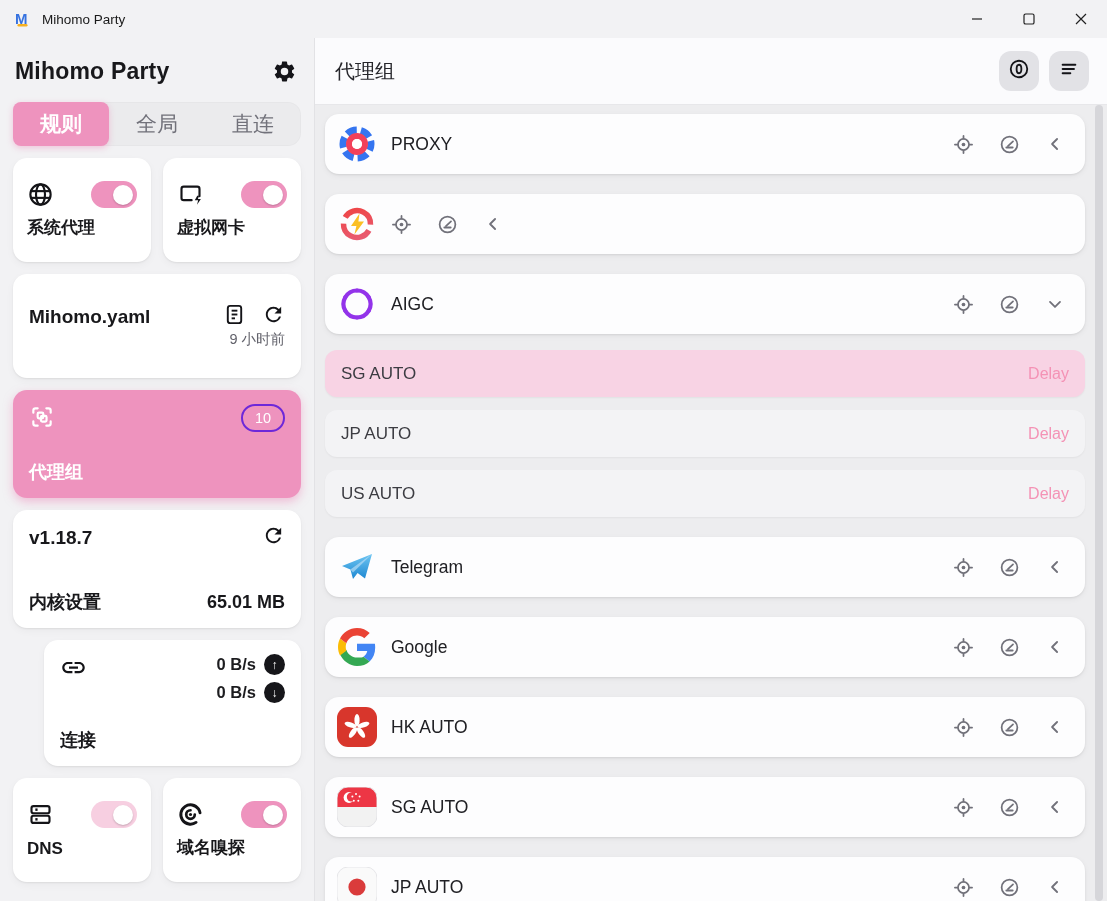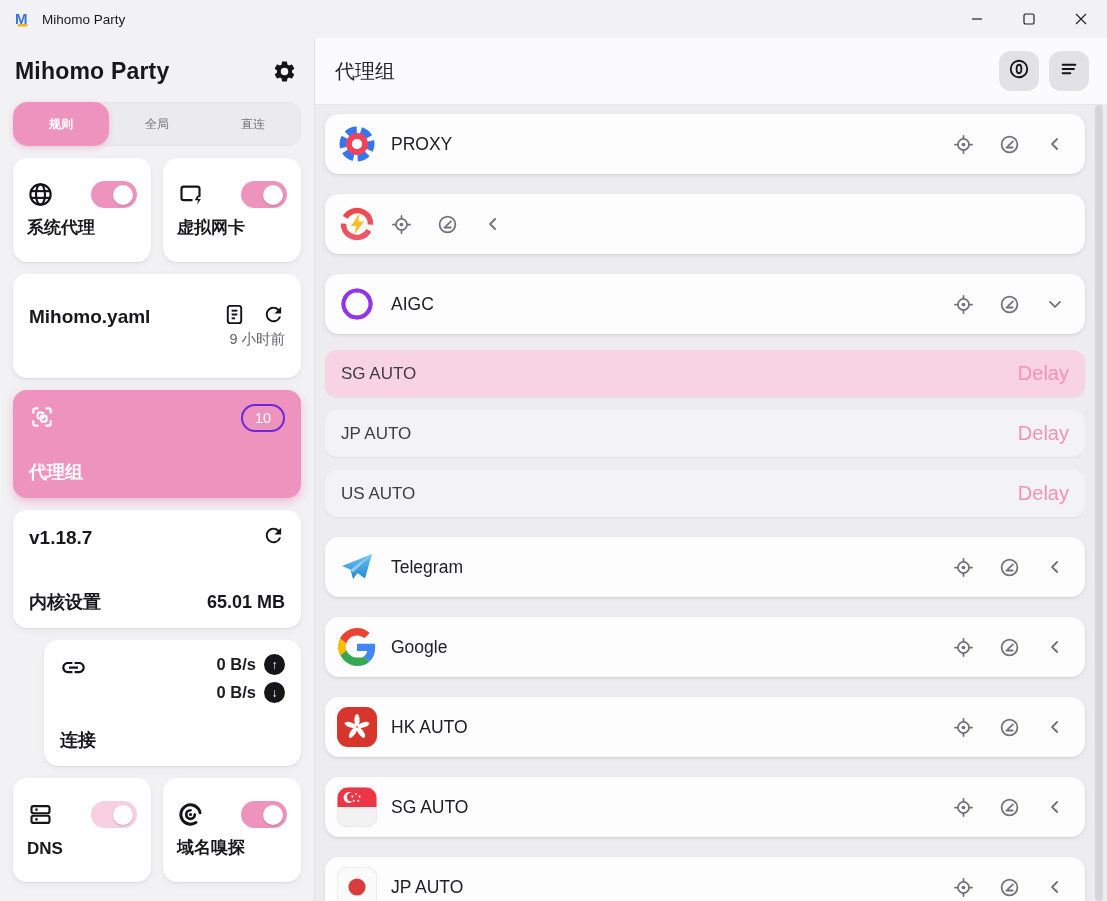--- a/index.html
+++ b/index.html
@@ -20,21 +20,21 @@
   .main { flex:1; display:flex; flex-direction:column; background:#ededef; position:relative; }
 
   
   .sb-header { display:flex; align-items:center; justify-content:space-between; padding:18px 2px 16px 2px; }
   .sb-title { font-size:23px; font-weight:800; letter-spacing:.2px; }
   .gearbtn { width:30px; height:30px; display:flex; align-items:center; justify-content:center; }
 
   .stack { display:flex; flex-direction:column; gap:12px; }
 
   .tabs { background:#ebebed; border-radius:13px; height:44px; display:flex; padding:0; box-shadow:inset 0 0 0 1px rgba(0,0,0,.02); }
-  .tab { flex:1; display:flex; align-items:center; justify-content:center; font-size:12px; color:#71717a; border-radius:15px; cursor:pointer; }
+  .tab { flex:1; display:flex; align-items:center; justify-content:center; font-size:21px; color:#71717a; border-radius:8px; cursor:pointer; }
   .tab.active { background:var(--accent); color:#fff; font-weight:700; box-shadow:0 2px 6px rgba(236,140,186,.45); }
 
   .card { background:#fff; border-radius:14px; box-shadow:0 1px 2px rgba(0,0,0,.07),0 3px 8px rgba(0,0,0,.04); }
   .cardrow2 { display:flex; gap:12px; }
   .cardrow2 .card { flex:1; }
 
   .toggle-card { height:104px; padding:23px 14px; display:flex; flex-direction:column; justify-content:space-between; }
   .tc-top { display:flex; align-items:flex-start; justify-content:space-between; }
   .tc-label { font-size:17px; font-weight:700; }
 
@@ -79,21 +79,21 @@
   .grp-row { height:60px; background:#fdfdfe; border-radius:14px; box-shadow:0 1px 2px rgba(0,0,0,.08),0 2px 6px rgba(0,0,0,.05); display:flex; align-items:center; padding:0 20px 0 12px; gap:14px; cursor:pointer; }
   .grp-ic { width:40px; height:40px; flex:none; display:flex; align-items:center; justify-content:center; }
   .grp-name { font-size:17.5px; color:#202024; flex:1; }
   .grp-actions { display:flex; align-items:center; gap:25px; color:#71717a; }
   .grp-actions .act { display:flex; align-items:center; justify-content:center; cursor:pointer; }
 
   .sub-list { display:flex; flex-direction:column; gap:13px; margin-top:16px; }
   .sub-row { height:47px; border-radius:12px; background:#f3f3f5; box-shadow:0 1px 2px rgba(0,0,0,.05); display:flex; align-items:center; justify-content:space-between; padding:0 16px; cursor:pointer; }
   .sub-row.selected { background:#f8d3e4; }
   .sub-name { font-size:17px; color:#3c3c42; }
-  .sub-delay { font-size:20px; color:var(--delay); }
+  .sub-delay { font-size:16px; color:var(--delay); }
 
   .scrolltrack { position:absolute; right:4px; top:0; bottom:0; width:8px; background:#d6d6da; border-radius:4px; }
 </style>
 </head>
 <body>
 
 <div class="titlebar">
   <span class="appicon">
     <svg width="18" height="18" viewBox="0 0 18 18">
         <text x="1" y="13.5" font-size="15" font-weight="bold" fill="#3672e0" font-family="Liberation Sans, sans-serif">M</text>

